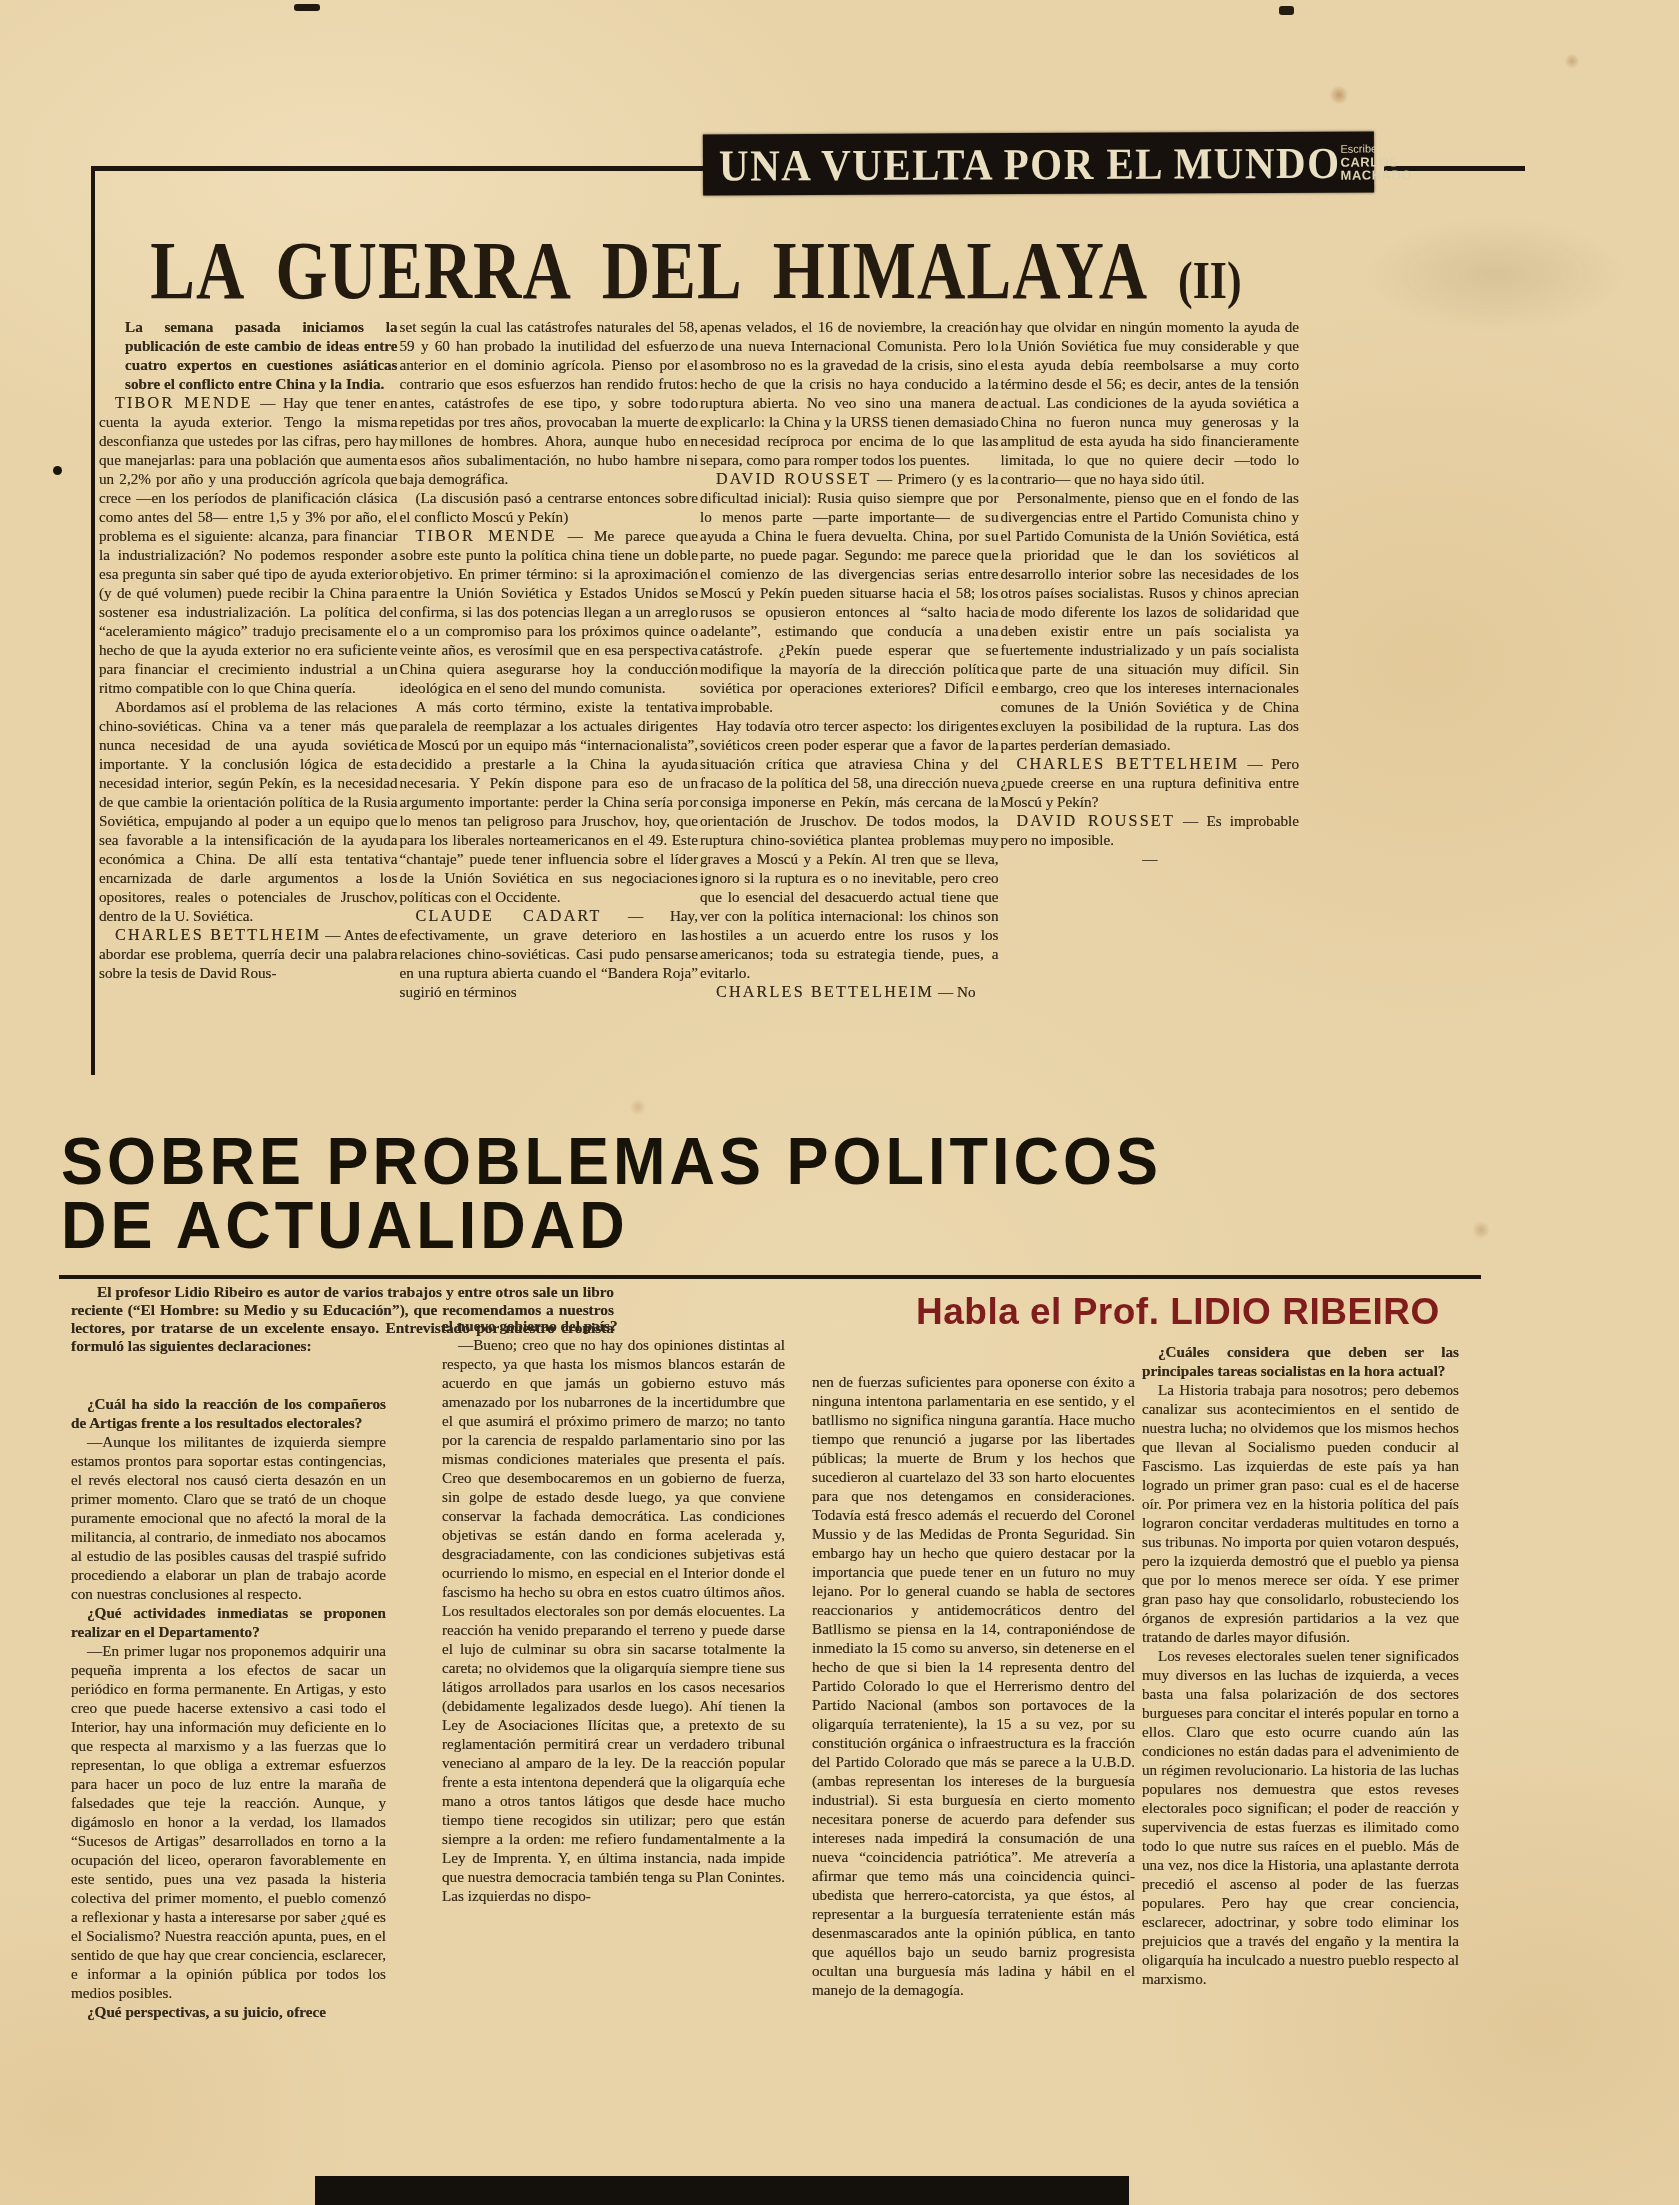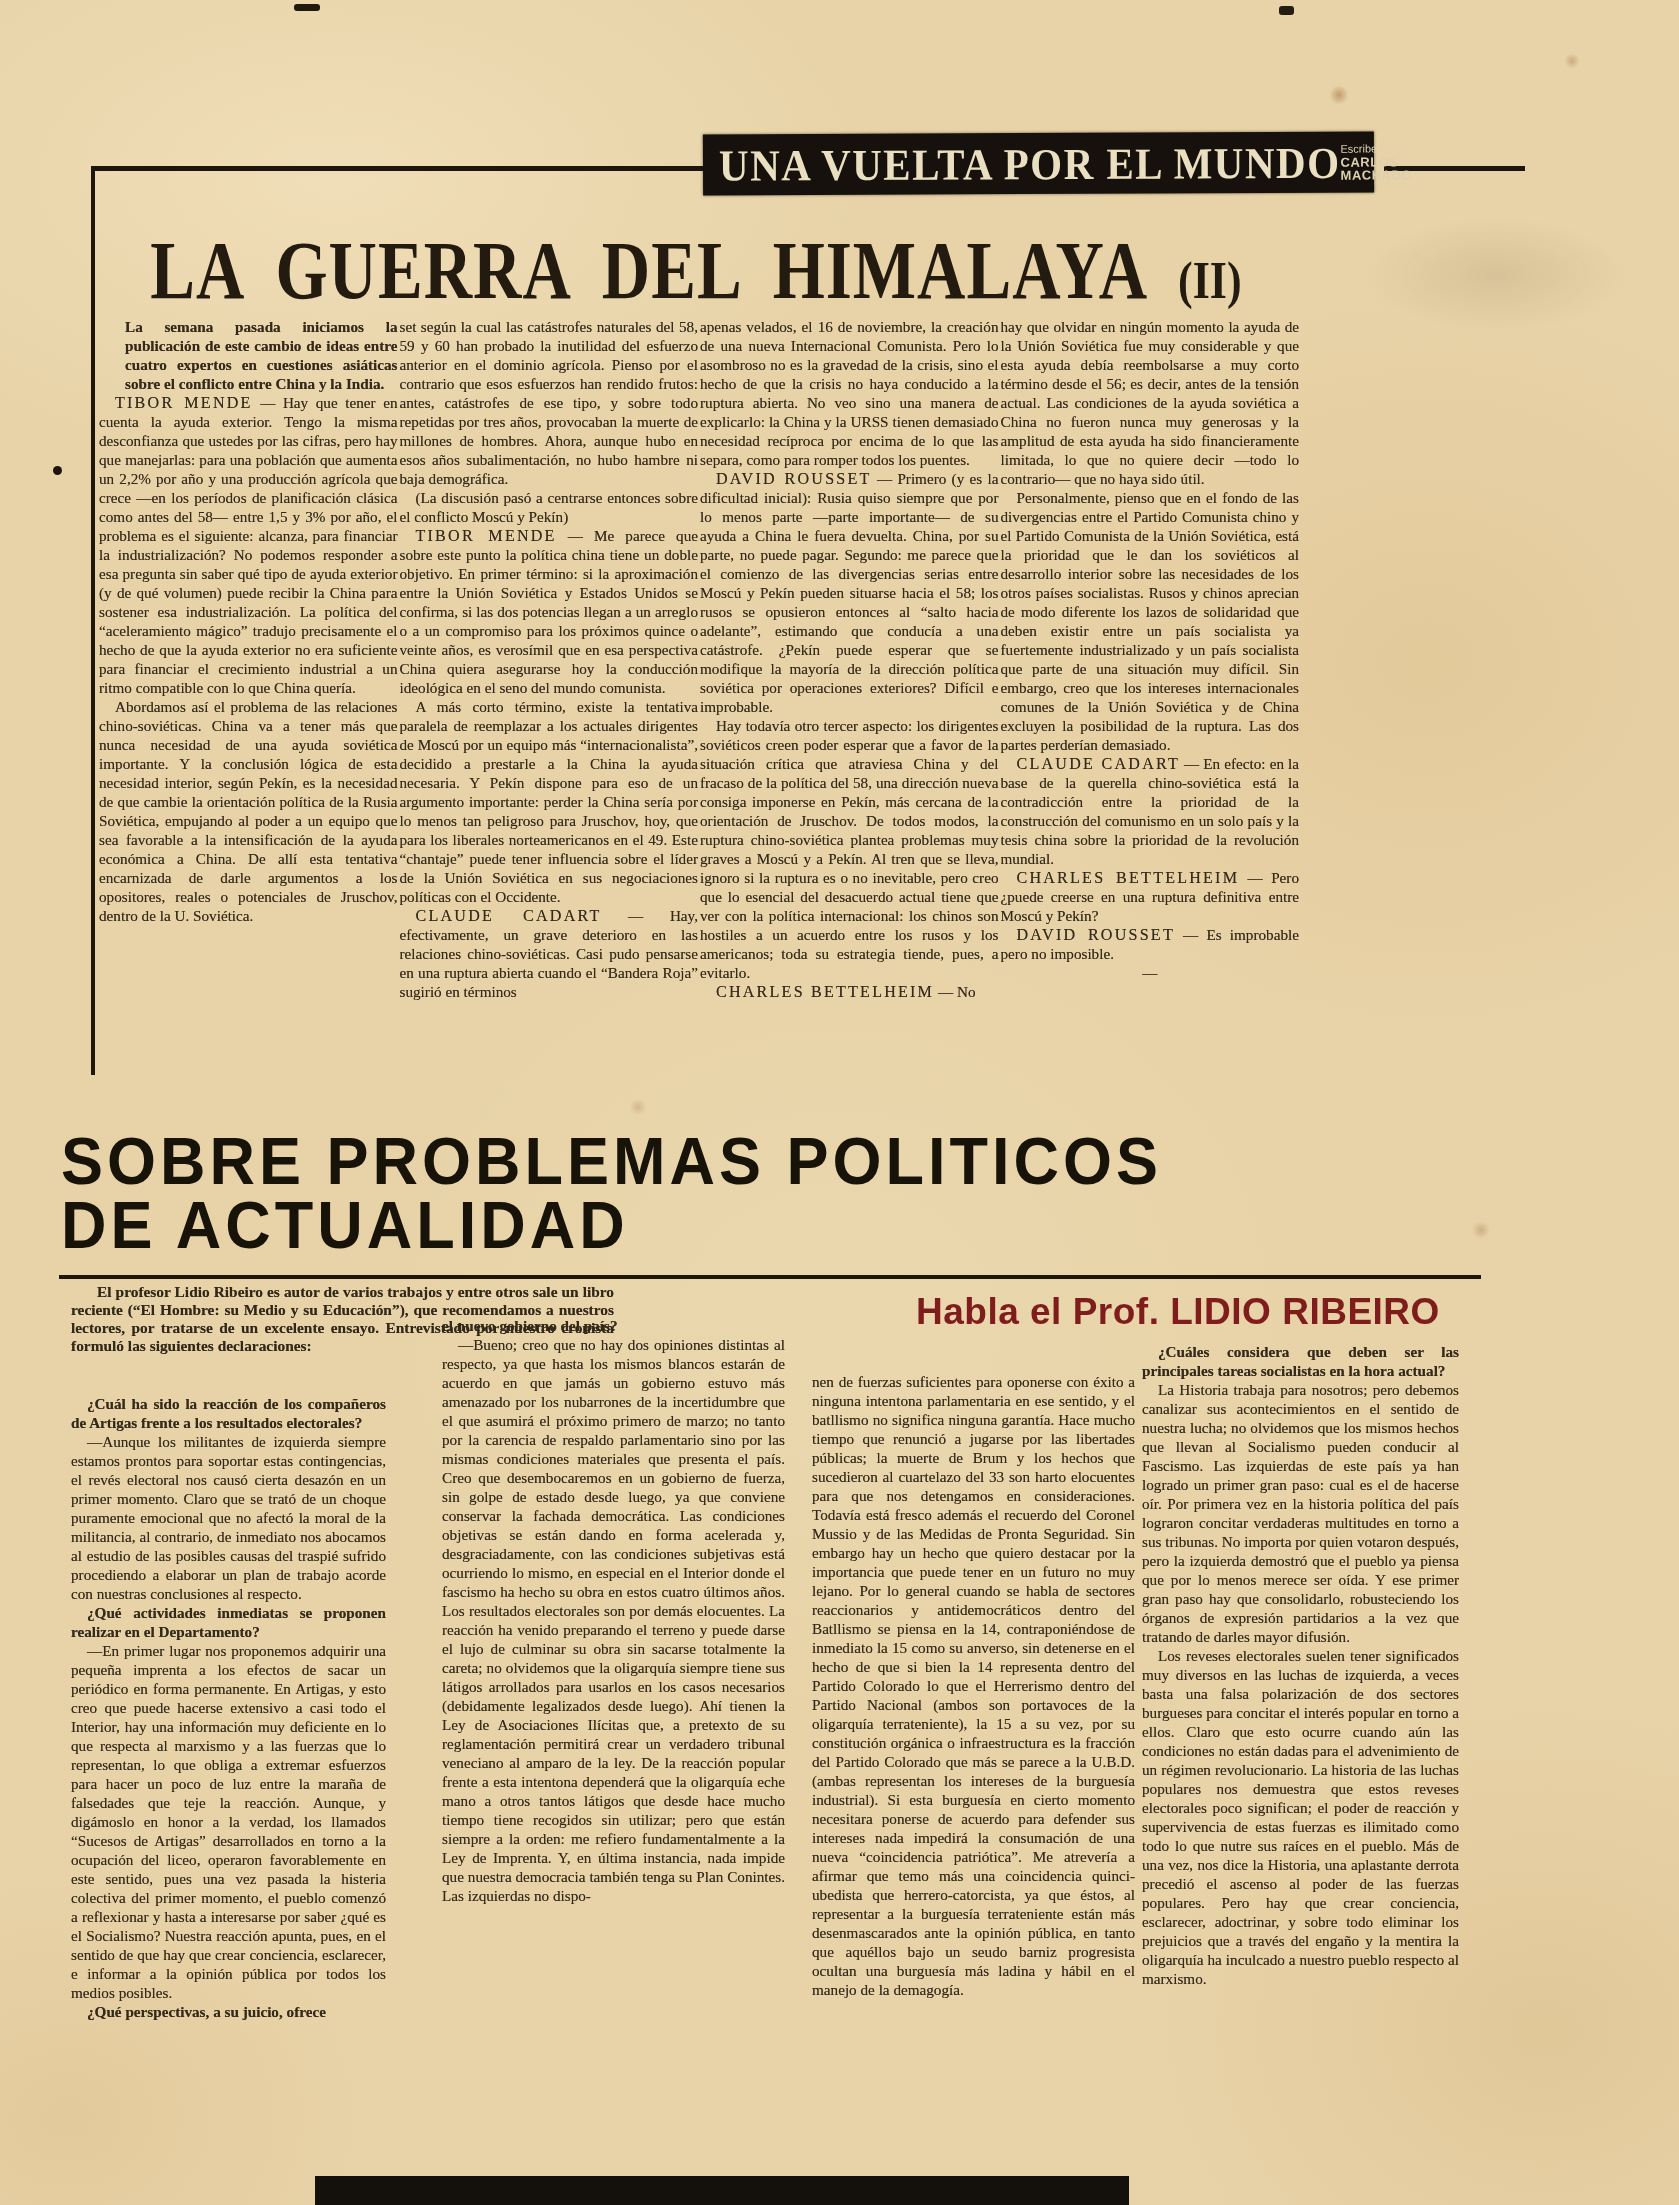--- a/index.html
+++ b/index.html
@@ -102,38 +102,38 @@
 <div class="abs headline1">
   <span>LA GUERRA DEL HIMALAYA</span>
   <span class="suffix">(II)</span>
 </div>
 
 <div class="abs cols1">
   <div class="col">
       <p class="para lead">La semana pasada iniciamos la publicación de este cambio de ideas entre cuatro expertos en cuestiones asiáticas sobre el conflicto entre China y la India.</p>
       <p class="para"><span class="speaker">TIBOR MENDE</span> — Hay que tener en cuenta la ayuda exterior. Tengo la misma desconfianza que ustedes por las cifras, pero hay que manejarlas: para una población que aumenta un 2,2% por año y una producción agrícola que crece —en los períodos de planificación clásica como antes del 58— entre 1,5 y 3% por año, el problema es el siguiente: alcanza, para financiar la industrialización? No podemos responder a esa pregunta sin saber qué tipo de ayuda exterior (y de qué volumen) puede recibir la China para sostener esa industrialización. La política del “aceleramiento mágico” tradujo precisamente el hecho de que la ayuda exterior no era suficiente para financiar el crecimiento industrial a un ritmo compatible con lo que China quería.</p>
       <p class="para">Abordamos así el problema de las relaciones chino-soviéticas. China va a tener más que nunca necesidad de una ayuda soviética importante. Y la conclusión lógica de esta necesidad interior, según Pekín, es la necesidad de que cambie la orientación política de la Rusia Soviética, empujando al poder a un equipo que sea favorable a la intensificación de la ayuda económica a China. De allí esta tentativa encarnizada de darle argumentos a los opositores, reales o potenciales de Jruschov, dentro de la U. Soviética.</p>
+      <p class="para"><span class="speaker">CHARLES BETTLHEIM</span> — Antes de abordar ese problema, querría decir una palabra sobre la tesis de David Rous-</p>
     </div>
   <div class="col">
       <p class="para cont">set según la cual las catástrofes naturales del 58, 59 y 60 han probado la inutilidad del esfuerzo anterior en el dominio agrícola. Pienso por el contrario que esos esfuerzos han rendido frutos: antes, catástrofes de ese tipo, y sobre todo repetidas por tres años, provocaban la muerte de millones de hombres. Ahora, aunque hubo en esos años subalimentación, no hubo hambre ni baja demográfica.</p>
       <p class="para">(La discusión pasó a centrarse entonces sobre el conflicto Moscú y Pekín)</p>
       <p class="para"><span class="speaker">TIBOR MENDE</span> — Me parece que sobre este punto la política china tiene un doble objetivo. En primer término: si la aproximación entre la Unión Soviética y Estados Unidos se confirma, si las dos potencias llegan a un arreglo o a un compromiso para los próximos quince o veinte años, es verosímil que en esa perspectiva China quiera asegurarse hoy la conducción ideológica en el seno del mundo comunista.</p>
       <p class="para">A más corto término, existe la tentativa paralela de reemplazar a los actuales dirigentes de Moscú por un equipo más “internacionalista”, decidido a prestarle a la China la ayuda necesaria. Y Pekín dispone para eso de un argumento importante: perder la China sería por lo menos tan peligroso para Jruschov, hoy, que para los liberales norteamericanos en el 49. Este “chantaje” puede tener influencia sobre el líder de la Unión Soviética en sus negociaciones políticas con el Occidente.</p>
       <p class="para"><span class="speaker">CLAUDE CADART</span> — Hay, efectivamente, un grave deterioro en las relaciones chino-soviéticas. Casi pudo pensarse en una ruptura abierta cuando el “Bandera Roja” sugirió en términos</p>
     </div>
   <div class="col">
       <p class="para cont">apenas velados, el 16 de noviembre, la creación de una nueva Internacional Comunista. Pero lo asombroso no es la gravedad de la crisis, sino el hecho de que la crisis no haya conducido a la ruptura abierta. No veo sino una manera de explicarlo: la China y la URSS tienen demasiado necesidad recíproca por encima de lo que las separa, como para romper todos los puentes.</p>
       <p class="para"><span class="speaker">DAVID ROUSSET</span> — Primero (y es la dificultad inicial): Rusia quiso siempre que por lo menos parte —parte importante— de su ayuda a China le fuera devuelta. China, por su parte, no puede pagar. Segundo: me parece que el comienzo de las divergencias serias entre Moscú y Pekín pueden situarse hacia el 58; los rusos se opusieron entonces al “salto hacia adelante”, estimando que conducía a una catástrofe. ¿Pekín puede esperar que se modifique la mayoría de la dirección política soviética por operaciones exteriores? Difícil e improbable.</p>
       <p class="para">Hay todavía otro tercer aspecto: los dirigentes soviéticos creen poder esperar que a favor de la situación crítica que atraviesa China y del fracaso de la política del 58, una dirección nueva consiga imponerse en Pekín, más cercana de la orientación de Jruschov. De todos modos, la ruptura chino-soviética plantea problemas muy graves a Moscú y a Pekín. Al tren que se lleva, ignoro si la ruptura es o no inevitable, pero creo que lo esencial del desacuerdo actual tiene que ver con la política internacional: los chinos son hostiles a un acuerdo entre los rusos y los americanos; toda su estrategia tiende, pues, a evitarlo.</p>
       <p class="para"><span class="speaker">CHARLES BETTELHEIM</span> — No</p>
     </div>
   <div class="col">
       <p class="para cont">hay que olvidar en ningún momento la ayuda de la Unión Soviética fue muy considerable y que esta ayuda debía reembolsarse a muy corto término desde el 56; es decir, antes de la tensión actual. Las condiciones de la ayuda soviética a China no fueron nunca muy generosas y la amplitud de esta ayuda ha sido financieramente limitada, lo que no quiere decir —todo lo contrario— que no haya sido útil.</p>
       <p class="para">Personalmente, pienso que en el fondo de las divergencias entre el Partido Comunista chino y el Partido Comunista de la Unión Soviética, está la prioridad que le dan los soviéticos al desarrollo interior sobre las necesidades de los otros países socialistas. Rusos y chinos aprecian de modo diferente los lazos de solidaridad que deben existir entre un país socialista ya fuertemente industrializado y un país socialista que parte de una situación muy difícil. Sin embargo, creo que los intereses internacionales comunes de la Unión Soviética y de China excluyen la posibilidad de la ruptura. Las dos partes perderían demasiado.</p>
-      <p class="para"><span class="speaker">CLAUDE CADART</span> — En efecto: en la base de la querella chino-soviética está la contradicción entre la prioridad de la construcción del comunismo en un solo país y la tesis china sobre la prioridad de la revolución mundial.</p>
       <p class="para"><span class="speaker">CHARLES BETTELHEIM</span> — Pero ¿puede creerse en una ruptura definitiva entre Moscú y Pekín?</p>
       <p class="para"><span class="speaker">DAVID ROUSSET</span> — Es improbable pero no imposible.</p>
       <p class="para divider">—</p>
     </div>
 </div>
 
 <div class="abs headline2">
   <span>SOBRE PROBLEMAS POLITICOS</span><br>
   <span>DE ACTUALIDAD</span>
 </div>

